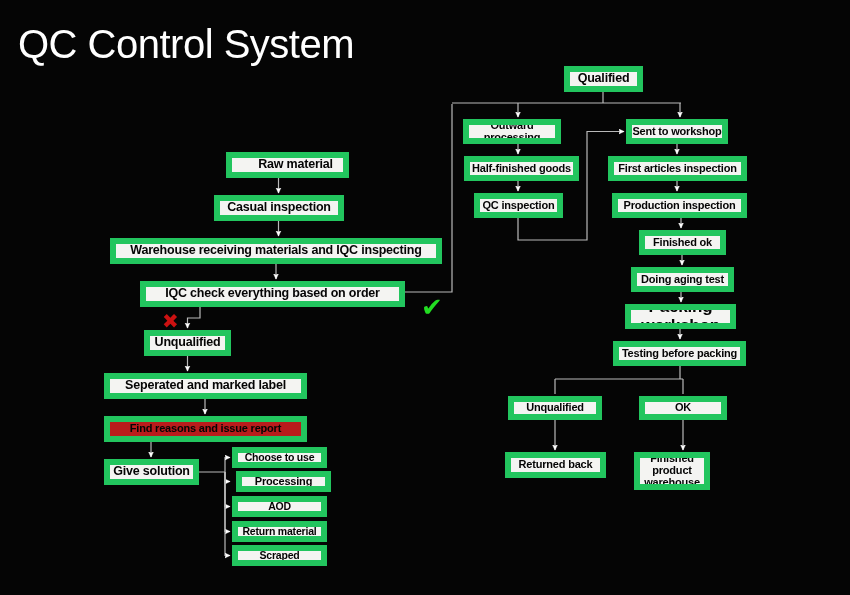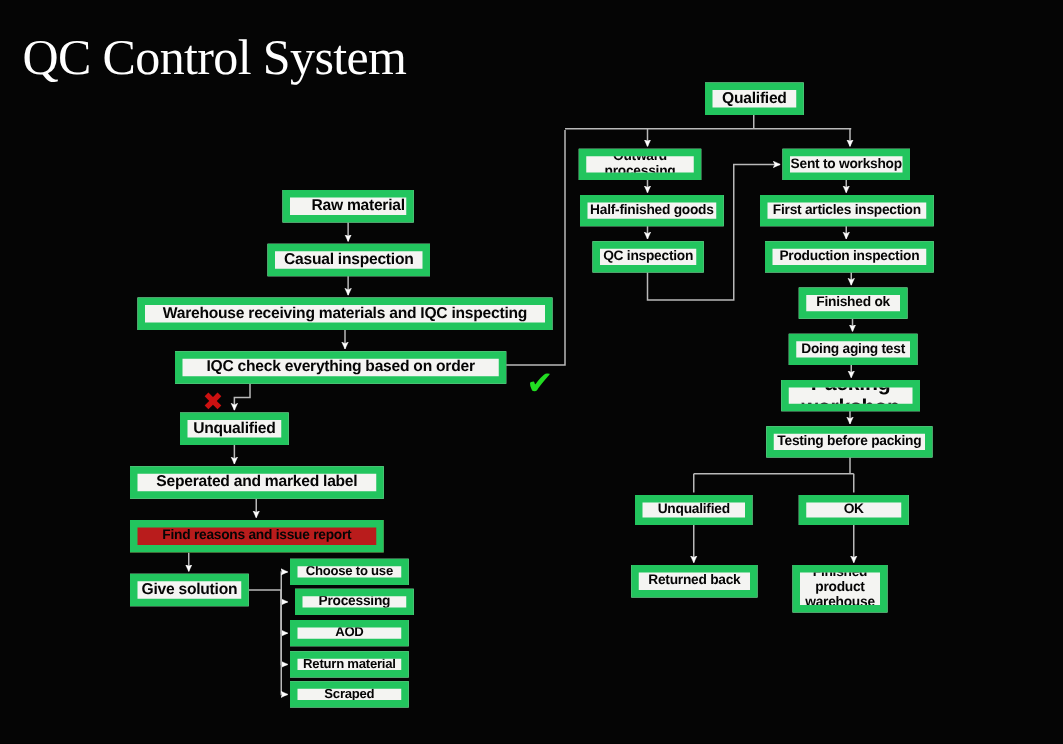--- a/index.html
+++ b/index.html
@@ -6,21 +6,21 @@
   body{
     width:850px;height:595px;overflow:hidden;position:relative;
     font-family:"Liberation Sans","DejaVu Sans",sans-serif;
     background:#050505;
   }
   #canvas{position:absolute;left:0;top:0;width:850px;height:595px;}
 
   .title{
     position:absolute;left:18px;top:22px;
     color:#ffffff;font-size:40px;font-weight:400;letter-spacing:-0.5px;
-    font-family:Liberation Serif, serif;
+    font-family:Liberation Sans, sans-serif;
     white-space:nowrap;
   }
 
   .node{
     position:absolute;
     background:#f4f4f2;
     color:#050505;
     border:6px solid #22c55e;
     display:flex;align-items:center;justify-content:center;
     text-align:center;
@@ -82,21 +82,21 @@
         <path d="M 680 329 L 680 339" stroke="#b9b9b9" marker-end="url(#arw)"></path>
         <path d="M 680 366 L 680 379 M 555 379 L 683 379" stroke="#b9b9b9"></path>
         <path d="M 555 379 L 555 394" stroke="#b9b9b9"></path>
         <path d="M 683 379 L 683 394" stroke="#b9b9b9"></path>
         <path d="M 555 420 L 555 450" stroke="#b9b9b9" marker-end="url(#arw)"></path>
         <path d="M 683 420 L 683 450" stroke="#b9b9b9" marker-end="url(#arw)"></path>
       </g>
   </svg>
 
   <div id="node-layer">
-      <div class="node" style="left: 226px; top: 152px; width: 105px; height: 26px; font-size: 12.5px; background: rgb(244, 244, 242); color: rgb(5, 5, 5); padding-left: 16px;">Raw material</div>
+      <div class="node" style="left: 226px; top: 152px; width: 123px; height: 26px; font-size: 12.5px; background: rgb(244, 244, 242); color: rgb(5, 5, 5); padding-left: 16px;">Raw material</div>
       <div class="node" style="left: 214px; top: 195px; width: 130px; height: 26px; font-size: 12.5px; background: rgb(244, 244, 242); color: rgb(5, 5, 5);">Casual inspection</div>
       <div class="node" style="left: 110px; top: 238px; width: 332px; height: 26px; font-size: 12.5px; background: rgb(244, 244, 242); color: rgb(5, 5, 5);">Warehouse receiving materials and IQC inspecting</div>
       <div class="node" style="left: 140px; top: 281px; width: 265px; height: 26px; font-size: 12.5px; background: rgb(244, 244, 242); color: rgb(5, 5, 5);">IQC check everything based on order</div>
       <div class="node" style="left: 144px; top: 330px; width: 87px; height: 26px; font-size: 12.5px; background: rgb(244, 244, 242); color: rgb(5, 5, 5);">Unqualified</div>
       <div class="node" style="left: 104px; top: 373px; width: 203px; height: 26px; font-size: 12.5px; background: rgb(244, 244, 242); color: rgb(5, 5, 5);">Seperated and marked label</div>
       <div class="node" style="left: 104px; top: 416px; width: 203px; height: 26px; font-size: 11px; background: #b91c1c; color: rgb(5, 5, 5);">Find reasons and issue report</div>
       <div class="node" style="left: 104px; top: 459px; width: 95px; height: 26px; font-size: 12.5px; background: rgb(244, 244, 242); color: rgb(5, 5, 5);">Give solution</div>
       <div class="node" style="left: 232px; top: 447px; width: 95px; height: 21px; font-size: 10.5px; background: rgb(244, 244, 242); color: rgb(5, 5, 5);">Choose to use</div>
       <div class="node" style="left: 236px; top: 471px; width: 95px; height: 21px; font-size: 11px; background: rgb(244, 244, 242); color: rgb(5, 5, 5);">Processing</div>
       <div class="node" style="left: 232px; top: 496px; width: 95px; height: 21px; font-size: 10.5px; background: rgb(244, 244, 242); color: rgb(5, 5, 5);">AOD</div>

